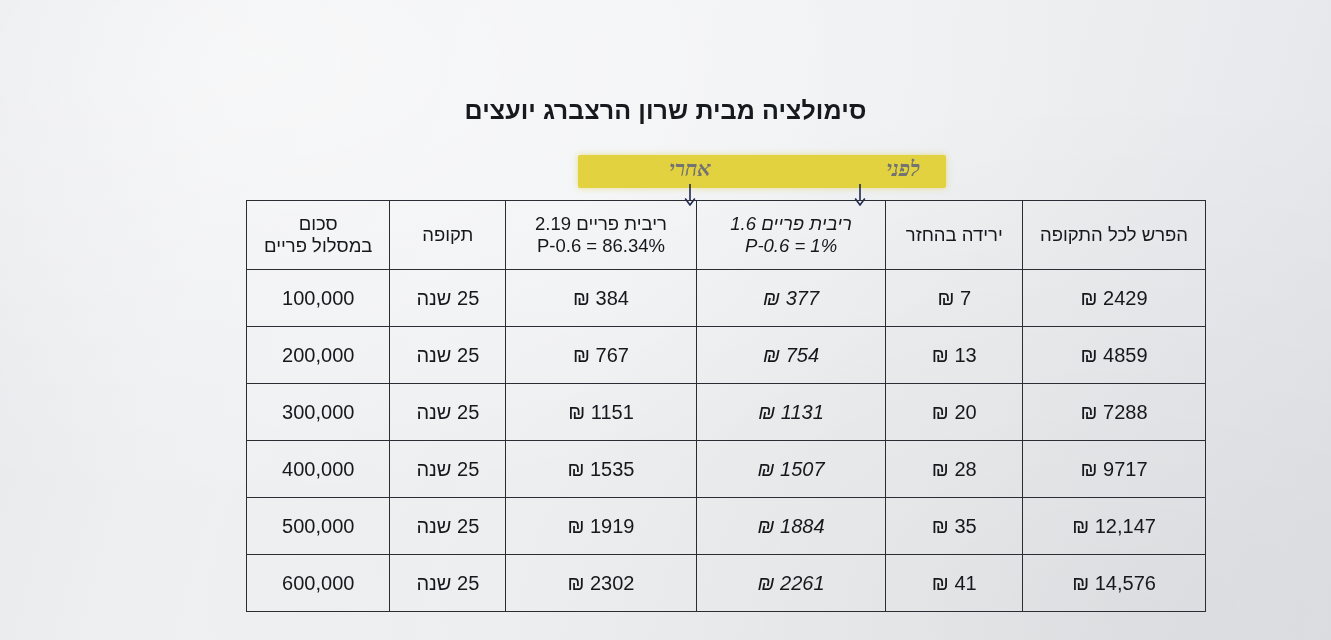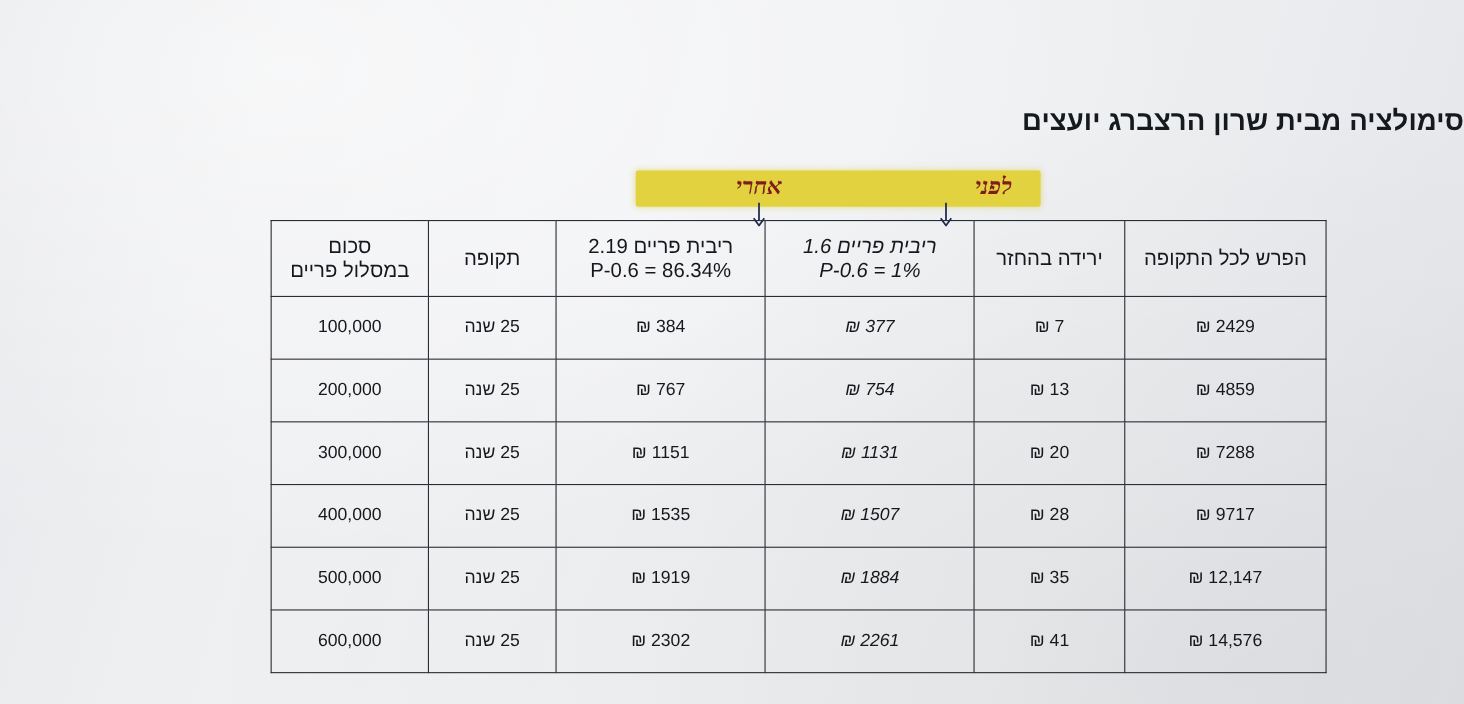--- a/index.html
+++ b/index.html
@@ -37,20 +37,21 @@
     position: absolute;
     inset: 0;
     direction: rtl;
   }
 
   .doc-title {
     position: absolute;
     top: 96px;
     left: 0;
     right: 0;
+    text-align: center;
     font-size: 25px;
     font-weight: bold;
     letter-spacing: 0.1px;
     color: #16191d;
   }
 
   
   .highlight-band {
     position: absolute;
     top: 155px;
@@ -60,21 +61,21 @@
     background: #e2d23f;
     border-radius: 2px;
     box-shadow: 0 0 6px rgba(216,203,60,0.55);
   }
   .hl-label {
     position: absolute;
     top: 157px;
     font-size: 21px;
     font-weight: bold;
     font-style: italic;
-    color: #7f1d1d;
+    color: #737373;
     font-family: "Liberation Serif", serif;
   }
   .hl-after { left: 630px; width: 120px; text-align: center; }
   .hl-before { left: 800px; width: 120px; text-align: right; }
 
   .arrow {
     position: absolute;
     top: 184px;
     width: 16px;
     height: 22px;
@@ -105,21 +106,21 @@
     background: transparent;
   }
   table.sim thead th {
     height: 68px;
     font-weight: normal;
     line-height: 1.18;
     font-size: 18.5px;
   }
   table.sim tbody td {
     height: 56px;
-    font-size: 16px;
+    font-size: 20px;
   }
   .col-sum    { width: 146px; margin-top: 24px; }
   .col-period { width: 118px; }
   .col-r175   { width: 196px; }
   .col-r16    { width: 196px; font-style: italic; }
   .col-drop   { width: 140px; }
   .col-total  { width: 188px; }
 
   .hdr-line2 { display: block; direction: ltr; unicode-bidi: embed; }
 </style>

